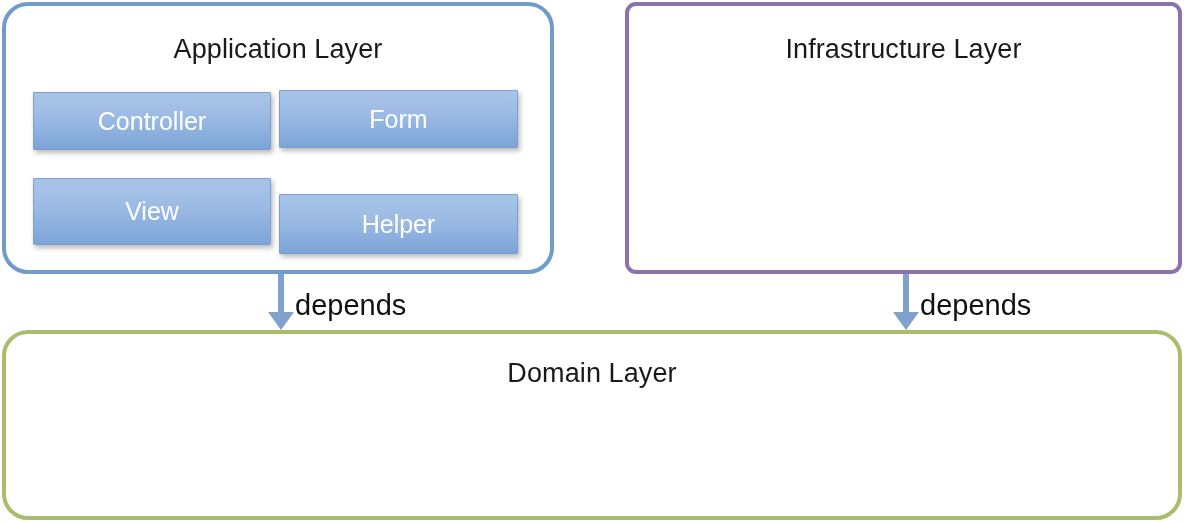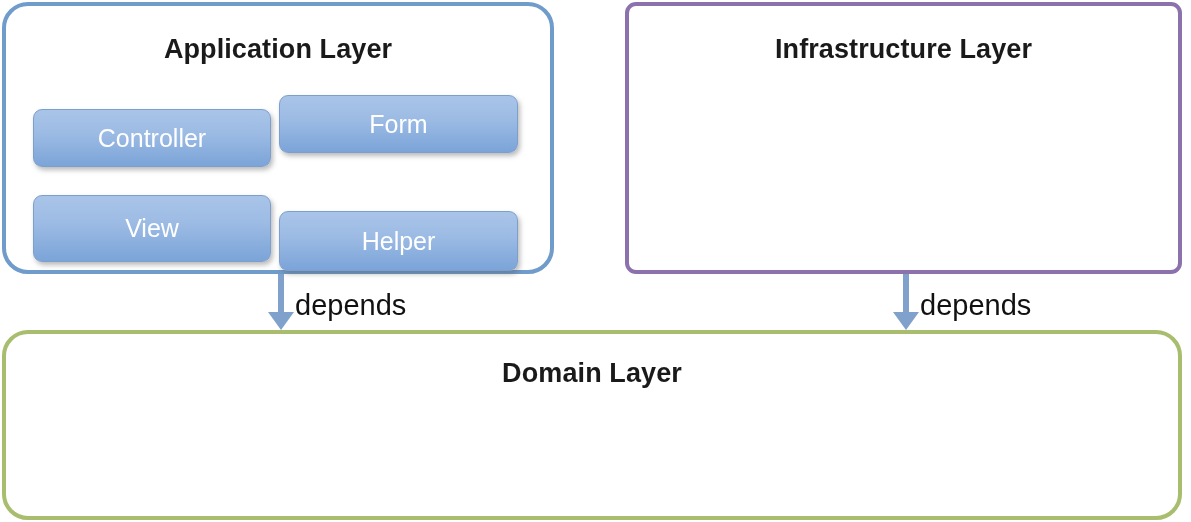--- a/index.html
+++ b/index.html
@@ -53,59 +53,58 @@
     border-color: #a8bd6e;
   }
 
   .layer-title {
     position: absolute;
     left: 0;
     right: 0;
     text-align: center;
     color: #1a1a1a;
     font-size: 27px;
-    font-weight: 700;
+    font-weight: 400;
     letter-spacing: 0.1px;
     line-height: 1;
     white-space: nowrap;
   }
   .layer-app .layer-title,
   .layer-infra .layer-title { top: 30px; }
   .layer-domain .layer-title { top: 26px; }
 
   
   .box {
     position: absolute;
     box-sizing: border-box;
-    border-radius: 9px;
+    border-radius: 1px;
     display: flex;
     align-items: center;
     justify-content: center;
     color: #ffffff;
     font-size: 25px;
     font-weight: 400;
     line-height: 1;
     white-space: nowrap;
     text-align: center;
     box-shadow: 2px 3px 5px rgba(90,90,90,0.42);
-    margin-top: 17px;
   }
 
   .box-blue {
     background: linear-gradient(to bottom, #a9c4e8 0%, #9cbbe4 42%, #7ba4d8 100%);
     border: 1px solid #7d9fcd;
   }
   .box-green {
     background: linear-gradient(to bottom, #dbe89a 0%, #d3e28d 42%, #b2cb5d 100%);
     border: 1px solid #b3c96c;
   }
 
   
   .b-controller { left: 27px;  top: 86px;  width: 238px; height: 58px; }
-  .b-form       { left: 273px; top: 72px;  width: 239px; height: 58px; }
+  .b-form       { left: 273px; top: 84px;  width: 239px; height: 58px; }
   .b-view       { left: 27px;  top: 172px; width: 238px; height: 67px; }
   .b-helper     { left: 273px; top: 188px; width: 239px; height: 60px; text-align: center; }
 
   
   .b-service    { left: 195px; top: 412px; width: 240px; height: 62px; }
   .b-repository { left: 478px; top: 412px; width: 240px; height: 62px; }
   .b-domainobj  { left: 743px; top: 412px; width: 242px; height: 62px; }
 
   
   .arrow {

